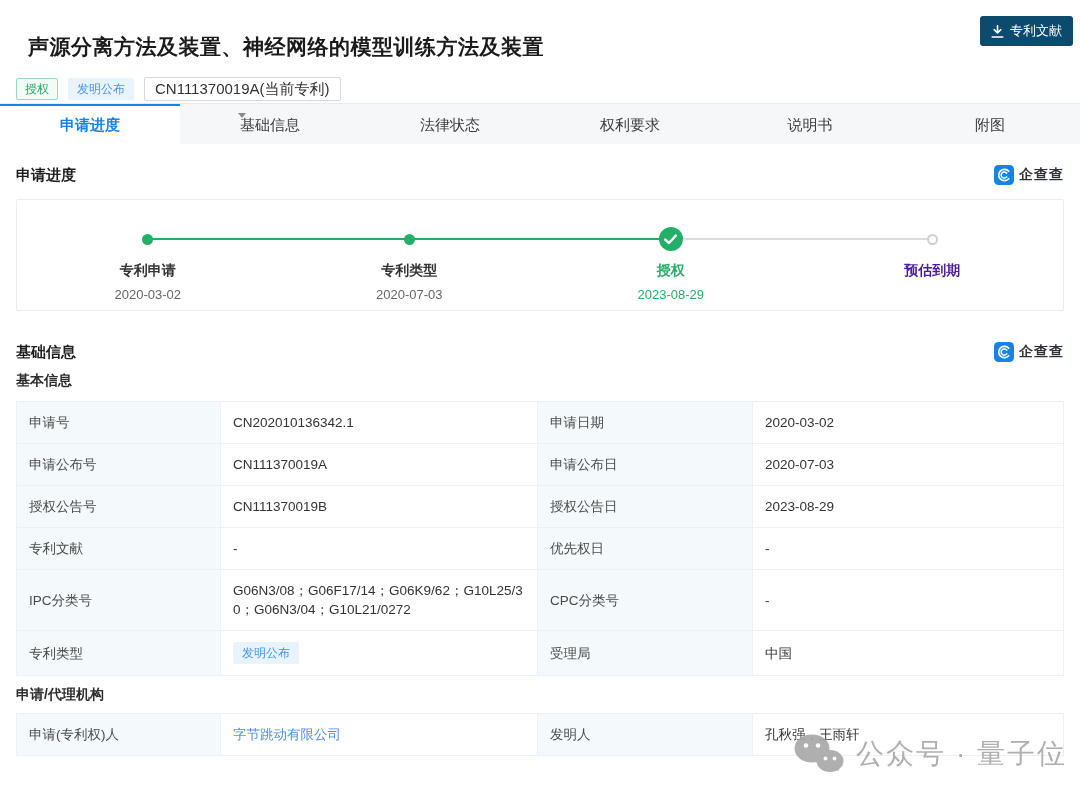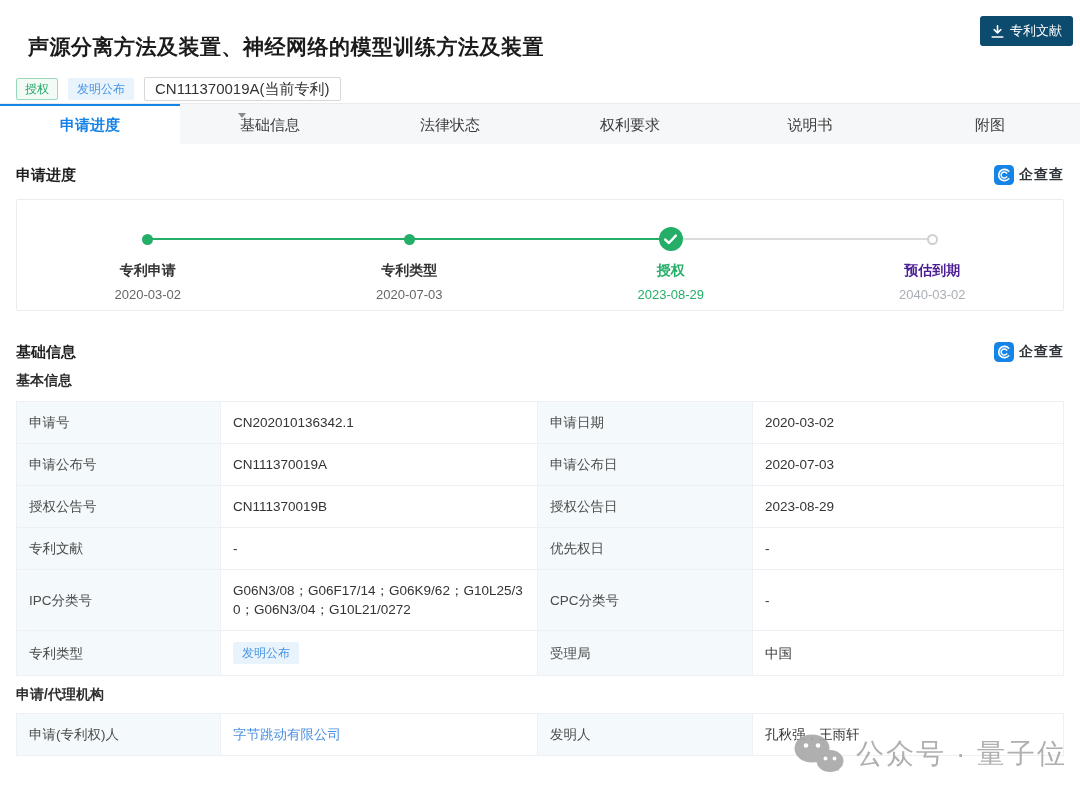--- a/index.html
+++ b/index.html
@@ -145,21 +145,20 @@
       <div class="tl-step">
         <div class="tl-step-label">专利类型</div>
         <div class="tl-step-date">2020-07-03</div>
       </div>
       <div class="tl-step granted">
         <div class="tl-step-label">授权</div>
         <div class="tl-step-date">2023-08-29</div>
       </div>
       <div class="tl-step future">
         <div class="tl-step-label">预估到期</div>
-        <div class="tl-step-date">2040-03-02</div>
       </div>
     </div>
   </div>
 
   <div class="sec-head second">
     <span class="sec-title">基础信息</span>
     <div class="brand">
       <span style="display:flex;">
         <svg width="20" height="20" viewBox="0 0 20 20">
           <rect width="20" height="20" rx="4.5" fill="#1584e6"></rect>

